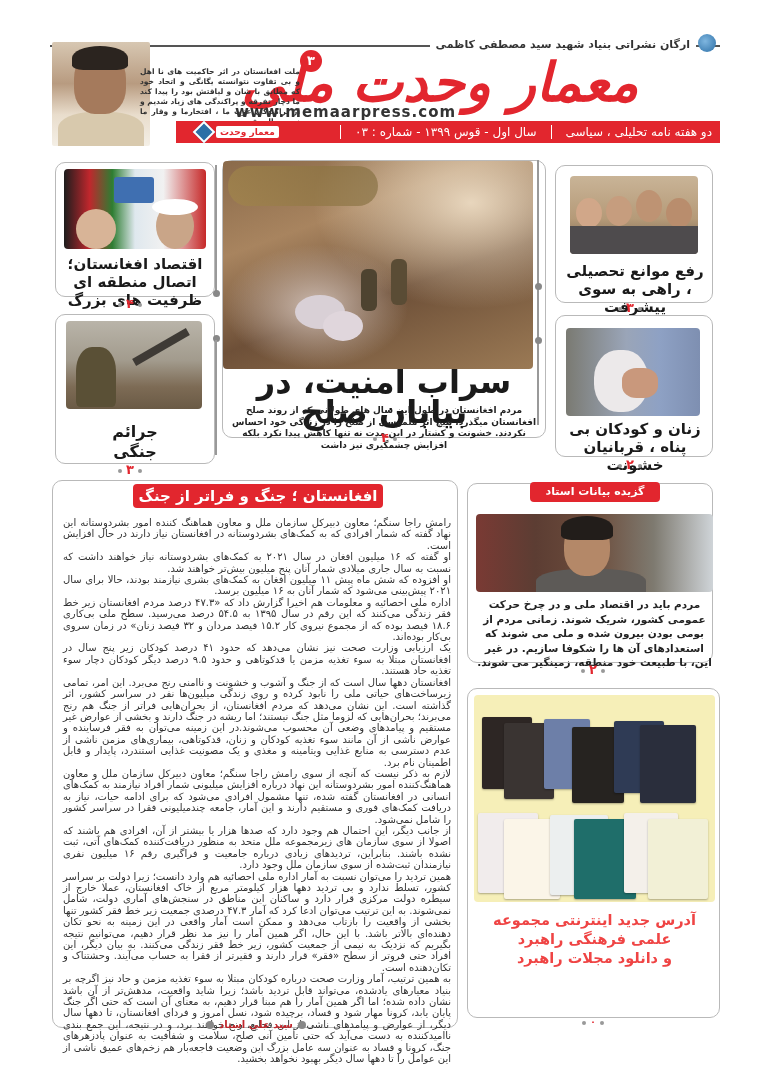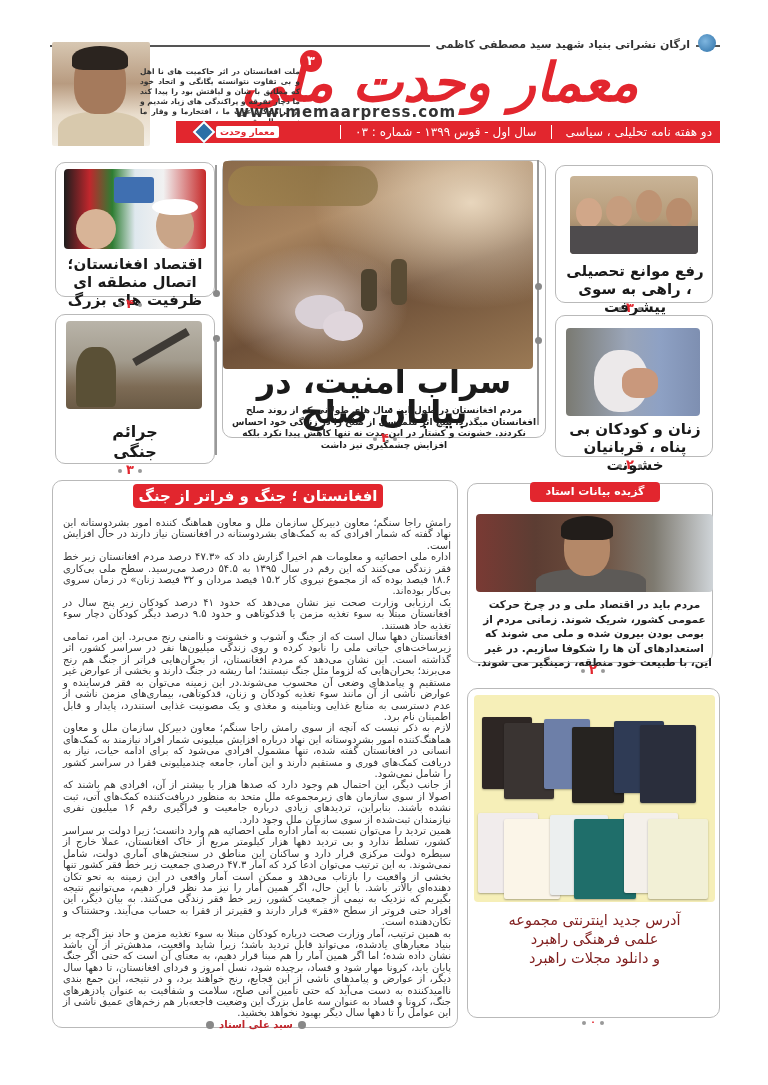--- a/index.html
+++ b/index.html
@@ -55,21 +55,21 @@
   .quotes-photo { left: 8px; top: 30px; width: 237px; height: 78px; background: linear-gradient(90deg, #7a3a34 0%, #5c3d33 25%, #6d4d3c 50%, #7e7a70 75%, #cfd4d8 100%); }
   .quotes-photo .head { position: absolute; left: 88px; top: 6px; width: 46px; height: 56px; border-radius: 45%; background: #b48868; }
   .quotes-photo .hair { position: absolute; left: 85px; top: 2px; width: 52px; height: 24px; border-radius: 50% 50% 20% 20%; background: #221d1a; }
   .quotes-photo .suit { position: absolute; left: 60px; top: 55px; width: 110px; height: 30px; border-radius: 40% 40% 0 0; background: #5d5a57; }
   .quotes-text { position: absolute; left: 8px; top: 113px; width: 237px; direction: rtl; text-align: center; font-size: 10.5px; line-height: 14.5px; font-weight: bold; color: #222; }
 
   
   .ad { left: 467px; top: 688px; width: 253px; height: 330px; }
   .ad-bg { left: 6px; top: 6px; width: 241px; height: 207px; background: #f6efb8; border-radius: 4px; }
   .mag { position: absolute; border-radius: 2px; box-shadow: 0 1px 2px rgba(0,0,0,.3); }
-  .ad-text { position: absolute; left: 6px; top: 222px; width: 241px; direction: rtl; text-align: center; font-weight: normal; font-size: 14.5px; line-height: 19px; color: #7f1d1d; }
+  .ad-text { position: absolute; left: 6px; top: 222px; width: 241px; direction: rtl; text-align: center; font-weight: bold; font-size: 14.5px; line-height: 19px; color: #ef4444; }
   .ad-url { position: absolute; left: 6px; top: 298px; width: 241px; text-align: center; font-weight: bold; font-size: 14px; color: #e2262e; letter-spacing: 0.5px; }
 </style>
 </head>
 <body>
 
 <div class="abs org-line"></div>
 <div class="abs org-text">ارگان نشراتی بنیاد شهید سید مصطفی کاظمی</div>
 <div class="abs org-logo"></div>
 <div class="abs masthead">معمار وحدت ملی</div>
 <div class="abs mast-num">۳</div>
@@ -151,20 +151,22 @@
     <div style="position:absolute;left:56px;top:40px;width:36px;height:30px;border-radius:40%;background:#c9987c;"></div>
   </div>
   <div class="card-title" style="left:6px; top:104px; width:146px;">زنان و کودکان بی پناه ، قربانیان خشونت</div>
 </div>
 <div class="pagenum" style="left:600px; top:457px; width:60px;">۲</div>
 
 <div class="abs card article">
   <div class="article-head">افغانستان ؛ جنگ و فراتر از جنگ</div>
   <div class="article-body">
     <p>رامش راجا سنگم؛ معاون دبیرکل سازمان ملل و معاون هماهنگ کننده امور بشردوستانه این نهاد گفته که شمار افرادی که به کمک‌های بشردوستانه در افغانستان نیاز دارند در حال افزایش است.</p>
+    <p>او گفته که ۱۶ میلیون افغان در سال ۲۰۲۱ به کمک‌های بشردوستانه نیاز خواهند داشت که نسبت به سال جاری میلادی شمار آنان پنج میلیون بیش‌تر خواهند شد.</p>
+    <p>او افزوده که شش ماه پیش ۱۱ میلیون افغان به کمک‌های بشری نیازمند بودند، حالا برای سال ۲۰۲۱ پیش‌بینی می‌شود که شمار آنان به ۱۶ میلیون برسد.</p>
     <p>اداره ملی احصائیه و معلومات هم اخیرا گزارش داد که «۴۷.۳ درصد مردم افغانستان زیر خط فقر زندگی می‌کنند که این رقم در سال ۱۳۹۵ به ۵۴.۵ درصد می‌رسید. سطح ملی بی‌کاری ۱۸.۶ فیصد بوده که از مجموع نیروی کار ۱۵.۲ فیصد مردان و ۳۲ فیصد زنان» در زمان سروی بی‌کار بوده‌اند.</p>
     <p>یک ارزیابی وزارت صحت نیز نشان می‌دهد که حدود ۴۱ درصد کودکان زیر پنج سال در افغانستان مبتلا به سوء تغذیه مزمن یا قدکوتاهی و حدود ۹.۵ درصد دیگر کودکان دچار سوء تغذیه حاد هستند.</p>
     <p>افغانستان دهها سال است که از جنگ و آشوب و خشونت و ناامنی رنج می‌برد. این امر، تمامی زیرساخت‌های حیاتی ملی را نابود کرده و روی زندگی میلیون‌ها نفر در سراسر کشور، اثر گذاشته است. این نشان می‌دهد که مردم افغانستان، از بحران‌هایی فراتر از جنگ هم رنج می‌برند؛ بحران‌هایی که لزوما مثل جنگ نیستند؛ اما ریشه در جنگ دارند و بخشی از عوارض غیر مستقیم و پیامدهای وضعی آن محسوب می‌شوند.در این زمینه می‌توان به فقر فرساینده و عوارض ناشی از آن مانند سوء تغذیه کودکان و زنان، قدکوتاهی، بیماری‌های مزمن ناشی از عدم دسترسی به منابع غذایی ویتامینه و مغذی و یک مصونیت غذایی استندرد، پایدار و قابل اطمینان نام برد.</p>
     <p>لازم به ذکر نیست که آنچه از سوی رامش راجا سنگم؛ معاون دبیرکل سازمان ملل و معاون هماهنگ‌کننده امور بشردوستانه این نهاد درباره افزایش میلیونی شمار افراد نیازمند به کمک‌های انسانی در افغانستان گفته شده، تنها مشمول افرادی می‌شود که برای ادامه حیات، نیاز به دریافت کمک‌های فوری و مستقیم دارند و این آمار، جامعه چندمیلیونی فقرا در سراسر کشور را شامل نمی‌شود.</p>
     <p>از جانب دیگر، این احتمال هم وجود دارد که صدها هزار یا بیشتر از آن، افرادی هم باشند که اصولا از سوی سازمان های زیرمجموعه ملل متحد به منظور دریافت‌کننده کمک‌های آتی، ثبت نشده باشند. بنابراین، تردیدهای زیادی درباره جامعیت و فراگیری رقم ۱۶ میلیون نفری نیازمندان ثبت‌شده از سوی سازمان ملل وجود دارد.</p>
     <p>همین تردید را می‌توان نسبت به آمار اداره ملی احصائیه هم وارد دانست؛ زیرا دولت بر سراسر کشور، تسلط ندارد و بی تردید دهها هزار کیلومتر مربع از خاک افغانستان، عملا خارج از سیطره دولت مرکزی قرار دارد و ساکنان این مناطق در سنجش‌های آماری دولت، شامل نمی‌شوند. به این ترتیب می‌توان ادعا کرد که آمار ۴۷.۳ درصدی جمعیت زیر خط فقر کشور تنها بخشی از واقعیت را بازتاب می‌دهد و ممکن است آمار واقعی در این زمینه به نحو تکان دهنده‌ای بالاتر باشد. با این حال، اگر همین آمار را نیز مد نظر قرار دهیم، می‌توانیم نتیجه بگیریم که نزدیک به نیمی از جمعیت کشور، زیر خط فقر زندگی می‌کنند. به بیان دیگر، این افراد حتی فروتر از سطح «فقر» قرار دارند و فقیرتر از فقرا به حساب می‌آیند. وحشتناک و تکان‌دهنده است.</p>
     <p>به همین ترتیب، آمار وزارت صحت درباره کودکان مبتلا به سوء تغذیه مزمن و حاد نیز اگرچه بر بنیاد معیارهای یادشده، می‌تواند قابل تردید باشد؛ زیرا شاید واقعیت، مدهش‌تر از آن باشد نشان داده شده؛ اما اگر همین آمار را هم مبنا قرار دهیم، به معنای آن است که حتی اگر جنگ پایان یابد، کرونا مهار شود و فساد، برچیده شود، نسل امروز و فردای افغانستان، تا دهها سال دیگر، از عوارض و پیامدهای ناشی از این فجایع، رنج خواهند برد، و در نتیجه، این جمع بندی ناامیدکننده به دست می‌آید که حتی تأمین آنی صلح، سلامت و شفافیت به عنوان پادزهرهای جنگ، کرونا و فساد به عنوان سه عامل بزرگ این وضعیت فاجعه‌بار هم زخم‌های عمیق ناشی از این عوامل را تا دهها سال دیگر بهبود نخواهد بخشید.</p>
   </div>
   <div class="byline">
     <span class="dot"></span><span>سید علی استاد</span><span class="dot"></span>

